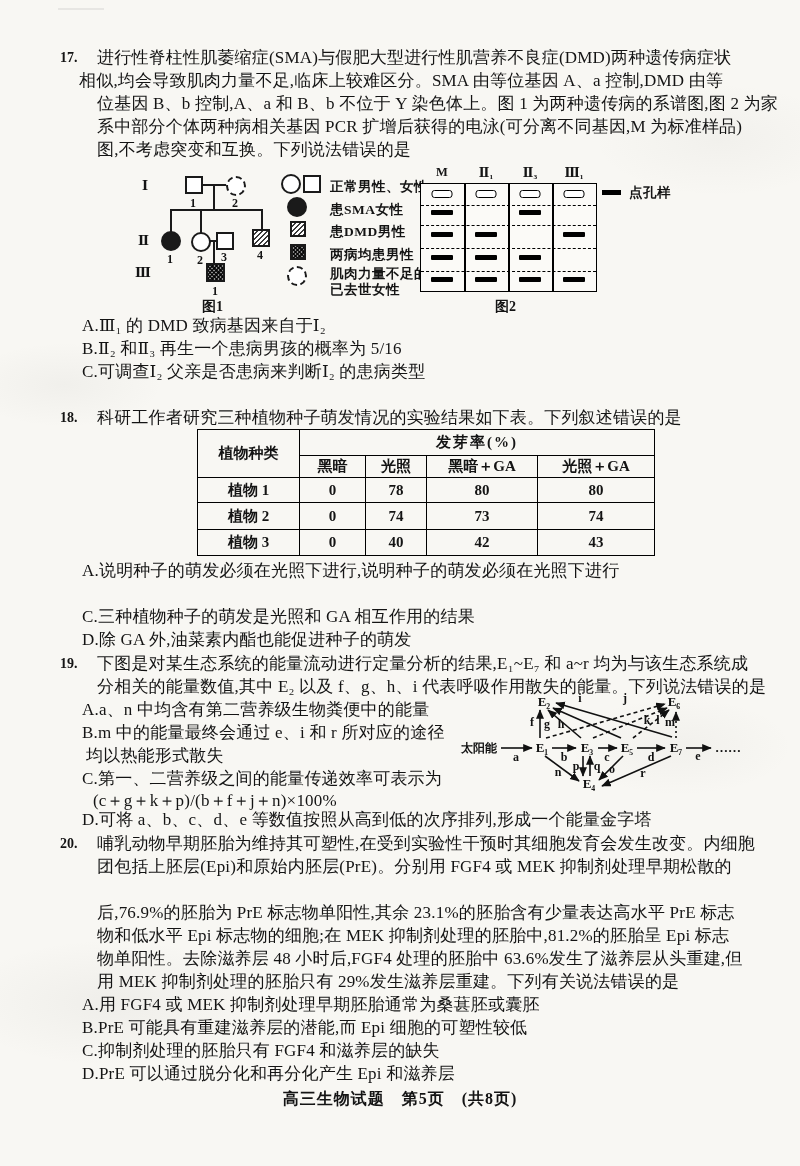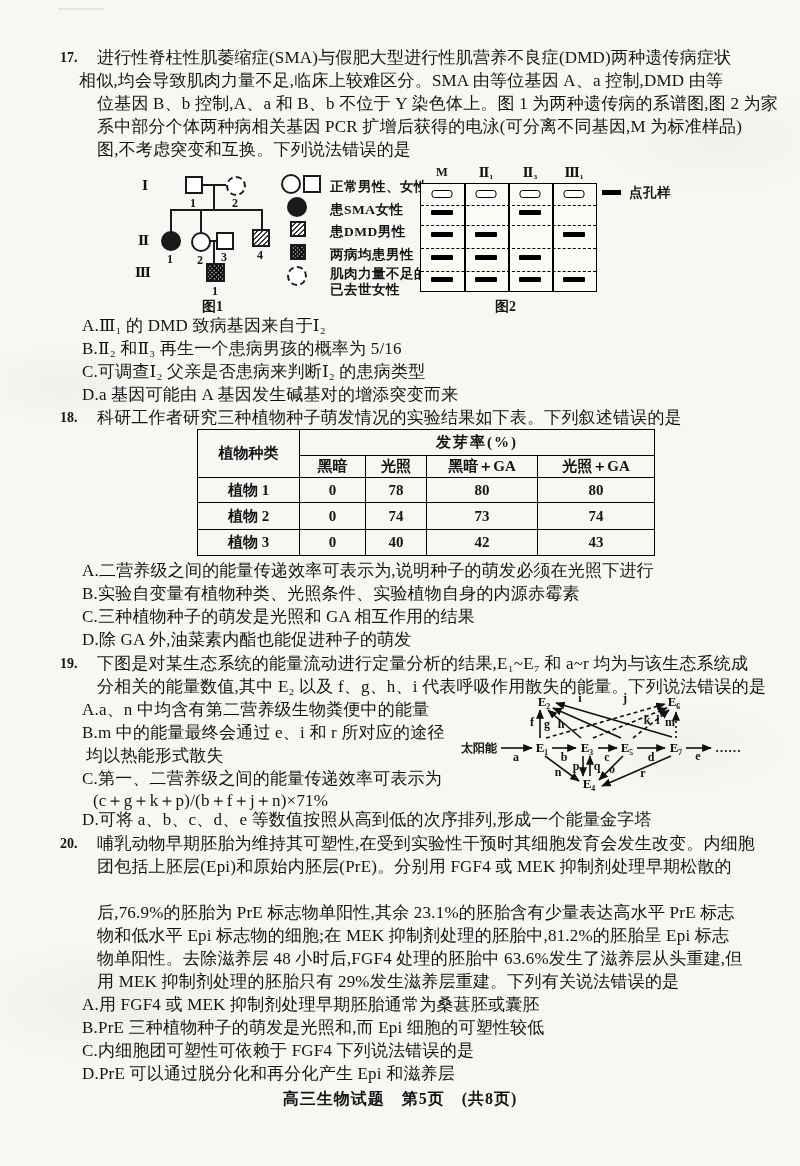--- a/index.html
+++ b/index.html
@@ -148,21 +148,20 @@
       </div>
 
     <div class="leg-dash"></div>
     <div class="leg-text" style="left:629px;top:184px">点孔样</div>
     <div class="fig-cap" style="left:495px;top:298px">图2</div>
   </div>
 
   <div class="opt" style="left:82px;top:314px">A.Ⅲ₁ 的 DMD 致病基因来自于Ⅰ₂</div>
   <div class="opt" style="left:82px;top:337px">B.Ⅱ₂ 和Ⅱ₃ 再生一个患病男孩的概率为 5/16</div>
   <div class="opt" style="left:82px;top:360px">C.可调查Ⅰ₂ 父亲是否患病来判断Ⅰ₂ 的患病类型</div>
-  <div class="opt" style="left:82px;top:383px">D.a 基因可能由 A 基因发生碱基对的增添突变而来</div>
 
   <div class="qnum" style="left:60px;top:406px">18.</div>
   <div class="tl" style="left:97px;top:406px">科研工作者研究三种植物种子萌发情况的实验结果如下表。下列叙述错误的是</div>
 
   <table class="gtable">
     <tbody>
         <tr>
       <td rowspan="2" style="width:101px;height:47px">植物种类</td>
       <td colspan="4" style="height:24px;letter-spacing:2px">发芽率(%)</td>
     </tr>
@@ -189,34 +188,33 @@
     <tr>
       <td style="height:25px">植物 3</td>
       <td>0</td>
       <td>40</td>
       <td>42</td>
       <td>43</td>
     </tr>
   </tbody>
     </table>
 
-  <div class="opt" style="left:82px;top:559px">A.二营养级之间的能量传递效率可表示为,说明种子的萌发必须在光照下进行</div>
-  <div class="opt" style="left:82px;top:582px">B.实验自变量有植物种类、光照条件、实验植物自身的内源赤霉素</div>
+  <div class="opt" style="left:82px;top:559px">A.说明种子的萌发必须在光照下进行,说明种子的萌发必须在光照下进行</div>
   <div class="opt" style="left:82px;top:605px">C.三种植物种子的萌发是光照和 GA 相互作用的结果</div>
   <div class="opt" style="left:82px;top:628px">D.除 GA 外,油菜素内酯也能促进种子的萌发</div>
 
   <div class="qnum" style="left:60px;top:652px">19.</div>
   <div class="tl" style="left:97px;top:652px">下图是对某生态系统的能量流动进行定量分析的结果,E₁~E₇ 和 a~r 均为与该生态系统成</div>
   <div class="tl" style="left:97px;top:675px">分相关的能量数值,其中 E₂ 以及 f、g、h、i 代表呼吸作用散失的能量。下列说法错误的是</div>
 
   <div class="opt" style="left:82px;top:698px">A.a、n 中均含有第二营养级生物粪便中的能量</div>
   <div class="opt" style="left:82px;top:721px">B.m 中的能量最终会通过 e、i 和 r 所对应的途径</div>
   <div class="opt" style="left:86px;top:744px">均以热能形式散失</div>
   <div class="opt" style="left:82px;top:767px">C.第一、二营养级之间的能量传递效率可表示为</div>
-  <div class="opt" style="left:93px;top:789px">(c＋g＋k＋p)/(b＋f＋j＋n)×71%</div>
+  <div class="opt" style="left:93px;top:789px">(c＋g＋k＋p)/(b＋f＋j＋n)×100%</div>
   <div class="opt" style="left:82px;top:808px">D.可将 a、b、c、d、e 等数值按照从高到低的次序排列,形成一个能量金字塔</div>
 
   <svg class="ediag" width="340" height="120" viewBox="0 0 340 120">
     <defs>
       <marker id="ah" markerWidth="8" markerHeight="8" refX="5.5" refY="2.5" orient="auto">
         <path d="M0,0 L6,2.5 L0,5 z" fill="#111"></path>
       </marker>
     </defs>
     <g stroke="#111" stroke-width="1.6" fill="none">
 
@@ -273,20 +271,20 @@
 
   <div class="qnum" style="left:60px;top:832px">20.</div>
   <div class="tl" style="left:97px;top:832px">哺乳动物早期胚胎为维持其可塑性,在受到实验性干预时其细胞发育会发生改变。内细胞</div>
   <div class="tl" style="left:97px;top:855px">团包括上胚层(Epi)和原始内胚层(PrE)。分别用 FGF4 或 MEK 抑制剂处理早期松散的</div>
   <div class="tl" style="left:97px;top:901px">后,76.9%的胚胎为 PrE 标志物单阳性,其余 23.1%的胚胎含有少量表达高水平 PrE 标志</div>
   <div class="tl" style="left:97px;top:924px">物和低水平 Epi 标志物的细胞;在 MEK 抑制剂处理的胚胎中,81.2%的胚胎呈 Epi 标志</div>
   <div class="tl" style="left:97px;top:947px">物单阳性。去除滋养层 48 小时后,FGF4 处理的胚胎中 63.6%发生了滋养层从头重建,但</div>
   <div class="tl" style="left:97px;top:970px">用 MEK 抑制剂处理的胚胎只有 29%发生滋养层重建。下列有关说法错误的是</div>
 
   <div class="opt" style="left:82px;top:993px">A.用 FGF4 或 MEK 抑制剂处理早期胚胎通常为桑葚胚或囊胚</div>
-  <div class="opt" style="left:82px;top:1016px">B.PrE 三种植物种子的萌发是光照和,而 Epi 细胞的可塑性较低</div>
-  <div class="opt" style="left:82px;top:1039px">C.内细胞团可塑性可依赖于 FGF4 下列说法错误的是</div>
+  <div class="opt" style="left:82px;top:1016px">B.PrE 可能具有重建滋养层的潜能,而 Epi 细胞的可塑性较低</div>
+  <div class="opt" style="left:82px;top:1039px">C.抑制剂处理的胚胎只有 FGF4 和滋养层的缺失</div>
   <div class="opt" style="left:82px;top:1062px">D.PrE 可以通过脱分化和再分化产生 Epi 和滋养层</div>
 
   <div class="footer">高三生物试题　第5页　(共8页)</div>
 
   <div class="artifact" style="left:58px;top:8px;width:46px;height:2px;opacity:.25"></div>
 </div>
 
 </body></html>

